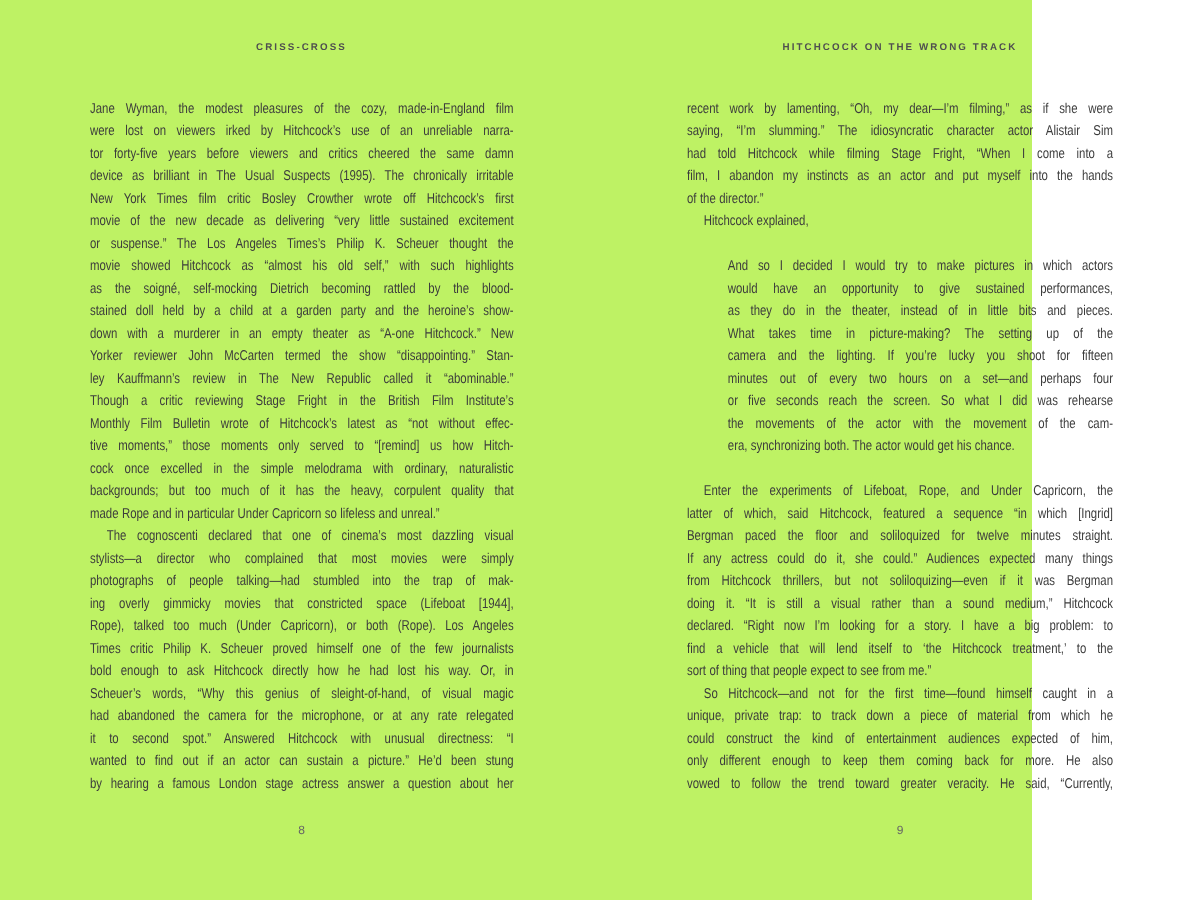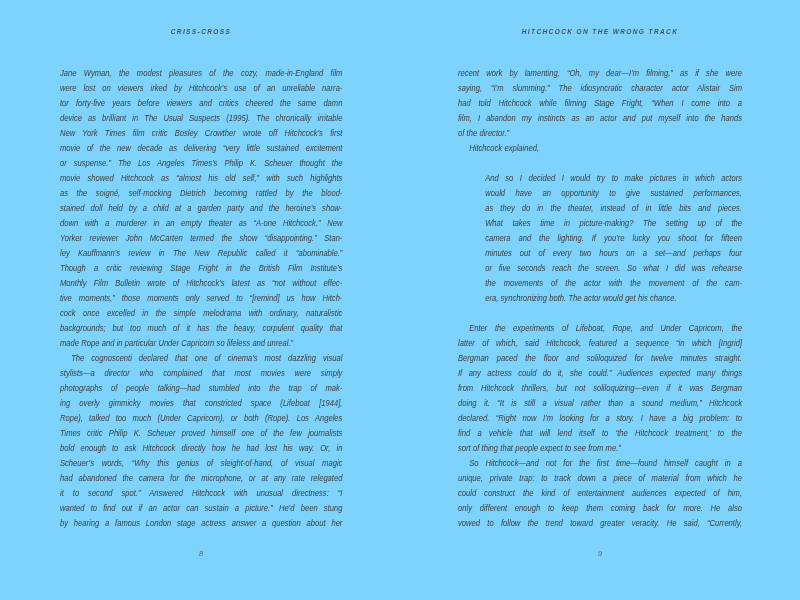--- a/index.html
+++ b/index.html
@@ -4,23 +4,22 @@
 <style>
   html, body { margin: 0; padding: 0; }
   body {
     width: 800px; height: 600px;
     background: #ffffff;
     font-family: "Liberation Sans", sans-serif;
     overflow: hidden;
   }
   .spread {
     position: relative;
-    width: 800px; height: 600px;
-    background: #7dd3fc;
-    font-style: italic;
+    width: 688px; height: 600px;
+    background: #bef264;
   }
   .running-head {
     position: absolute;
     top: 28px;
     font-size: 6.5px;
     font-weight: bold;
     letter-spacing: 1.4px;
     color: #4f4f4f;
     text-align: center;
     line-height: 8px;

